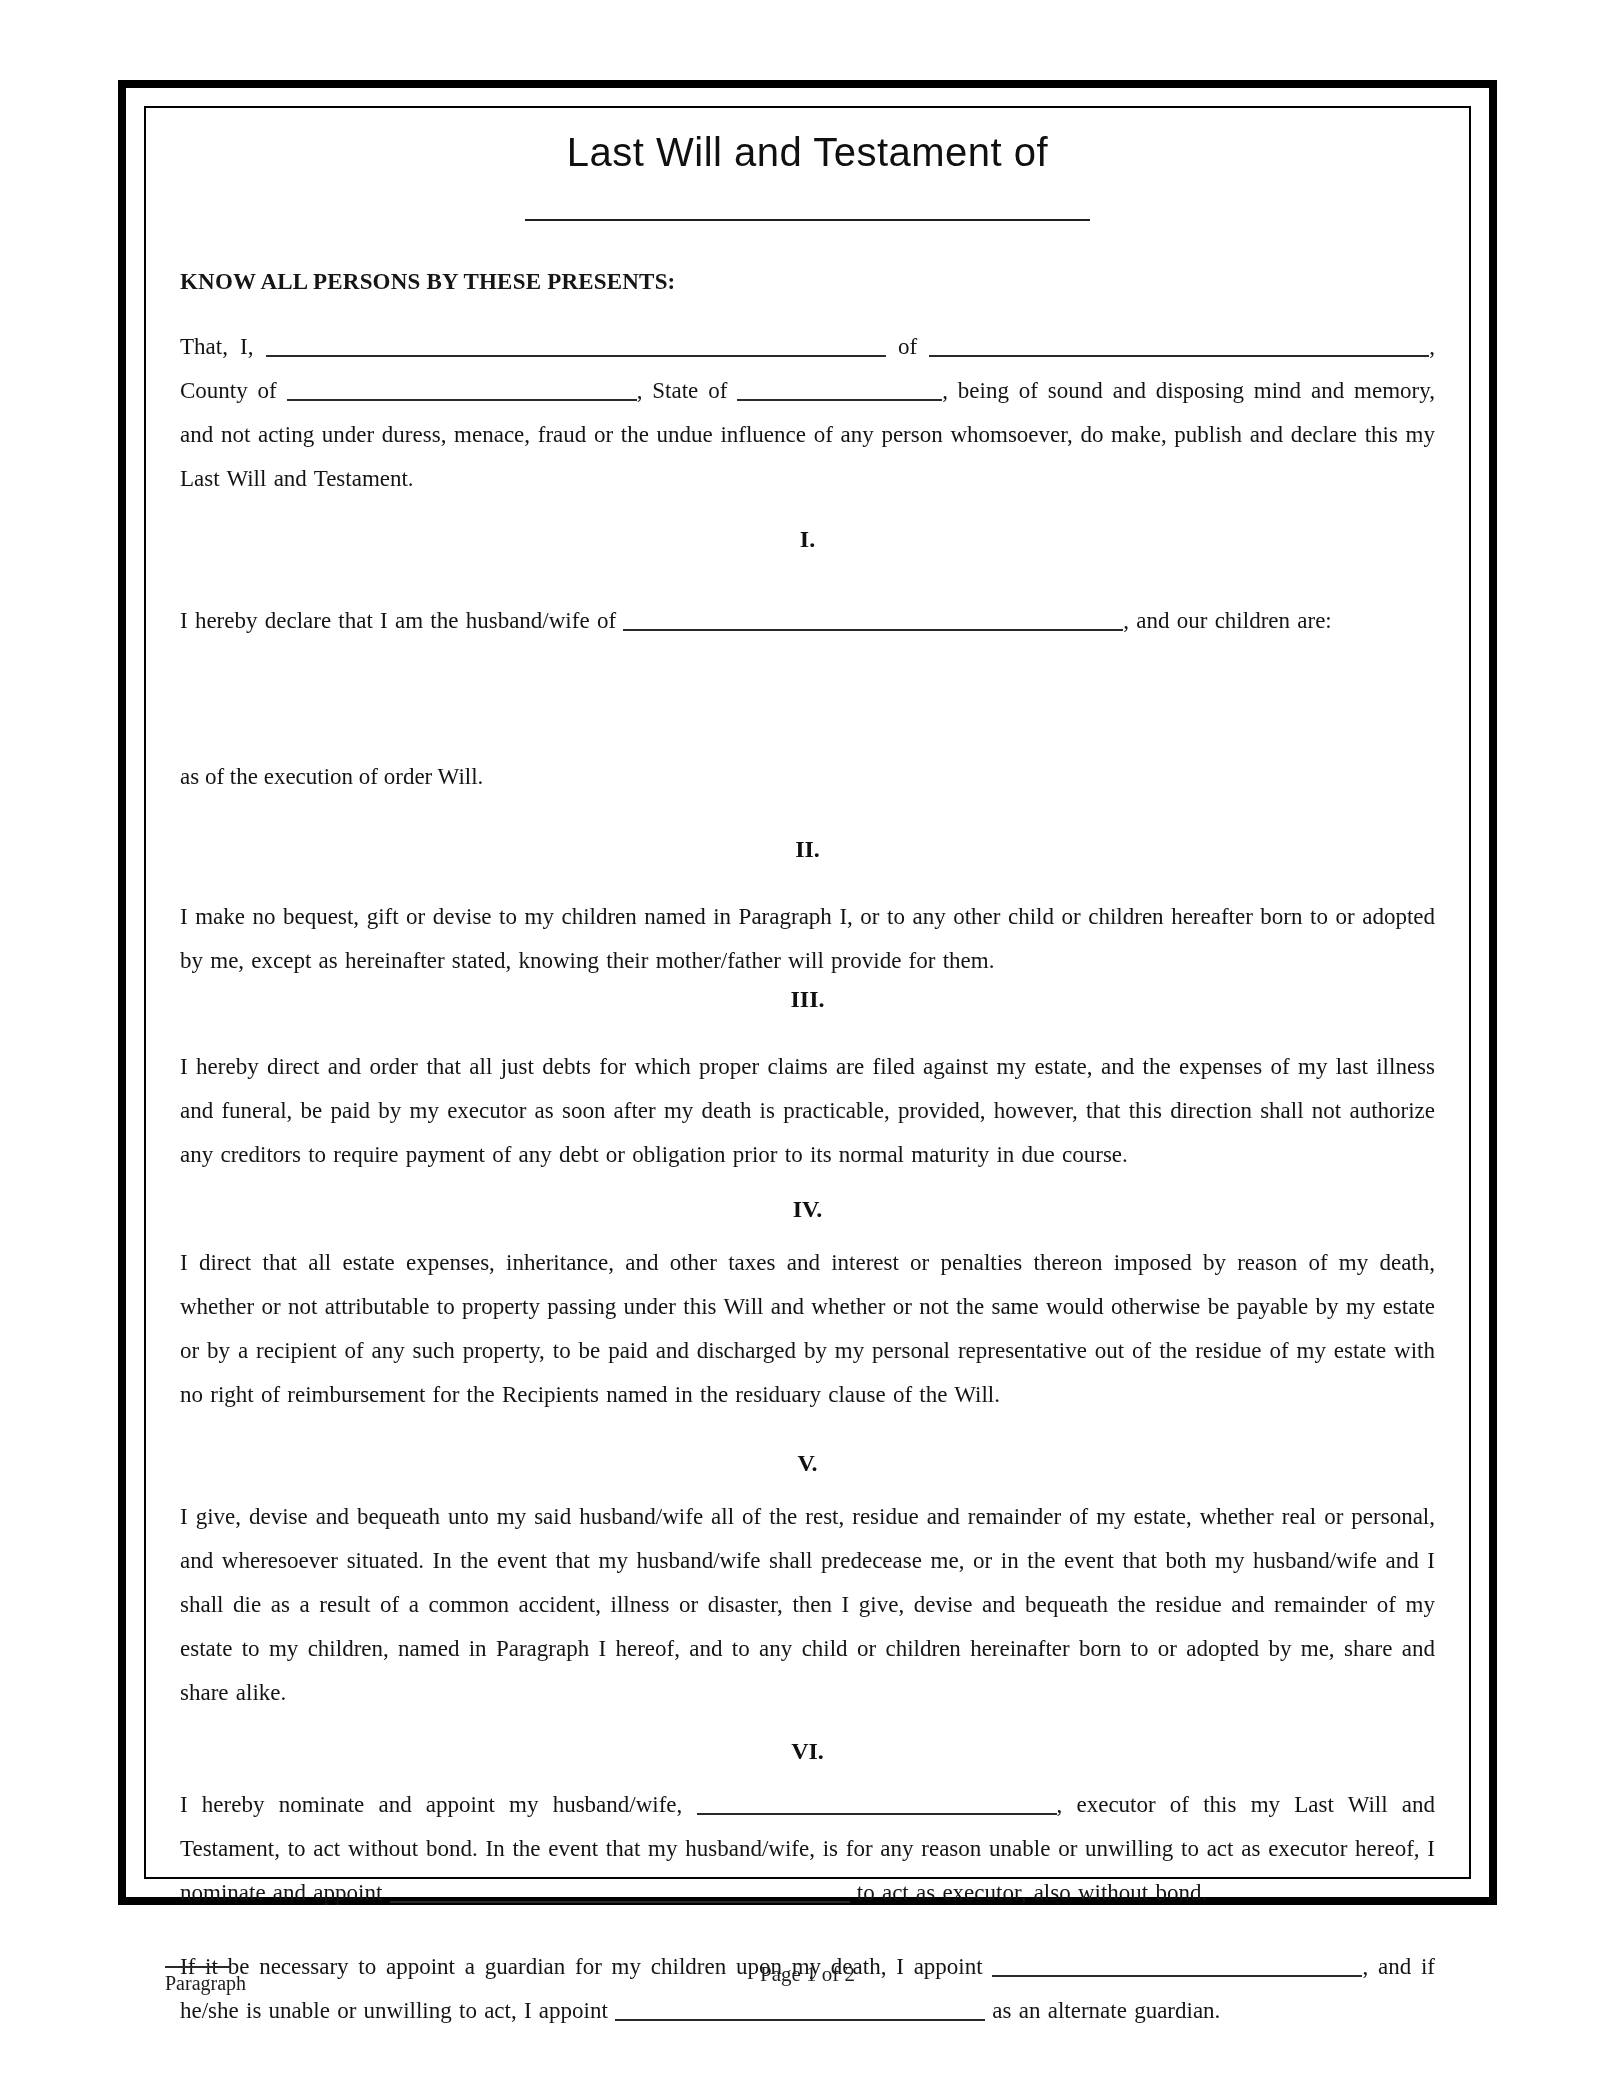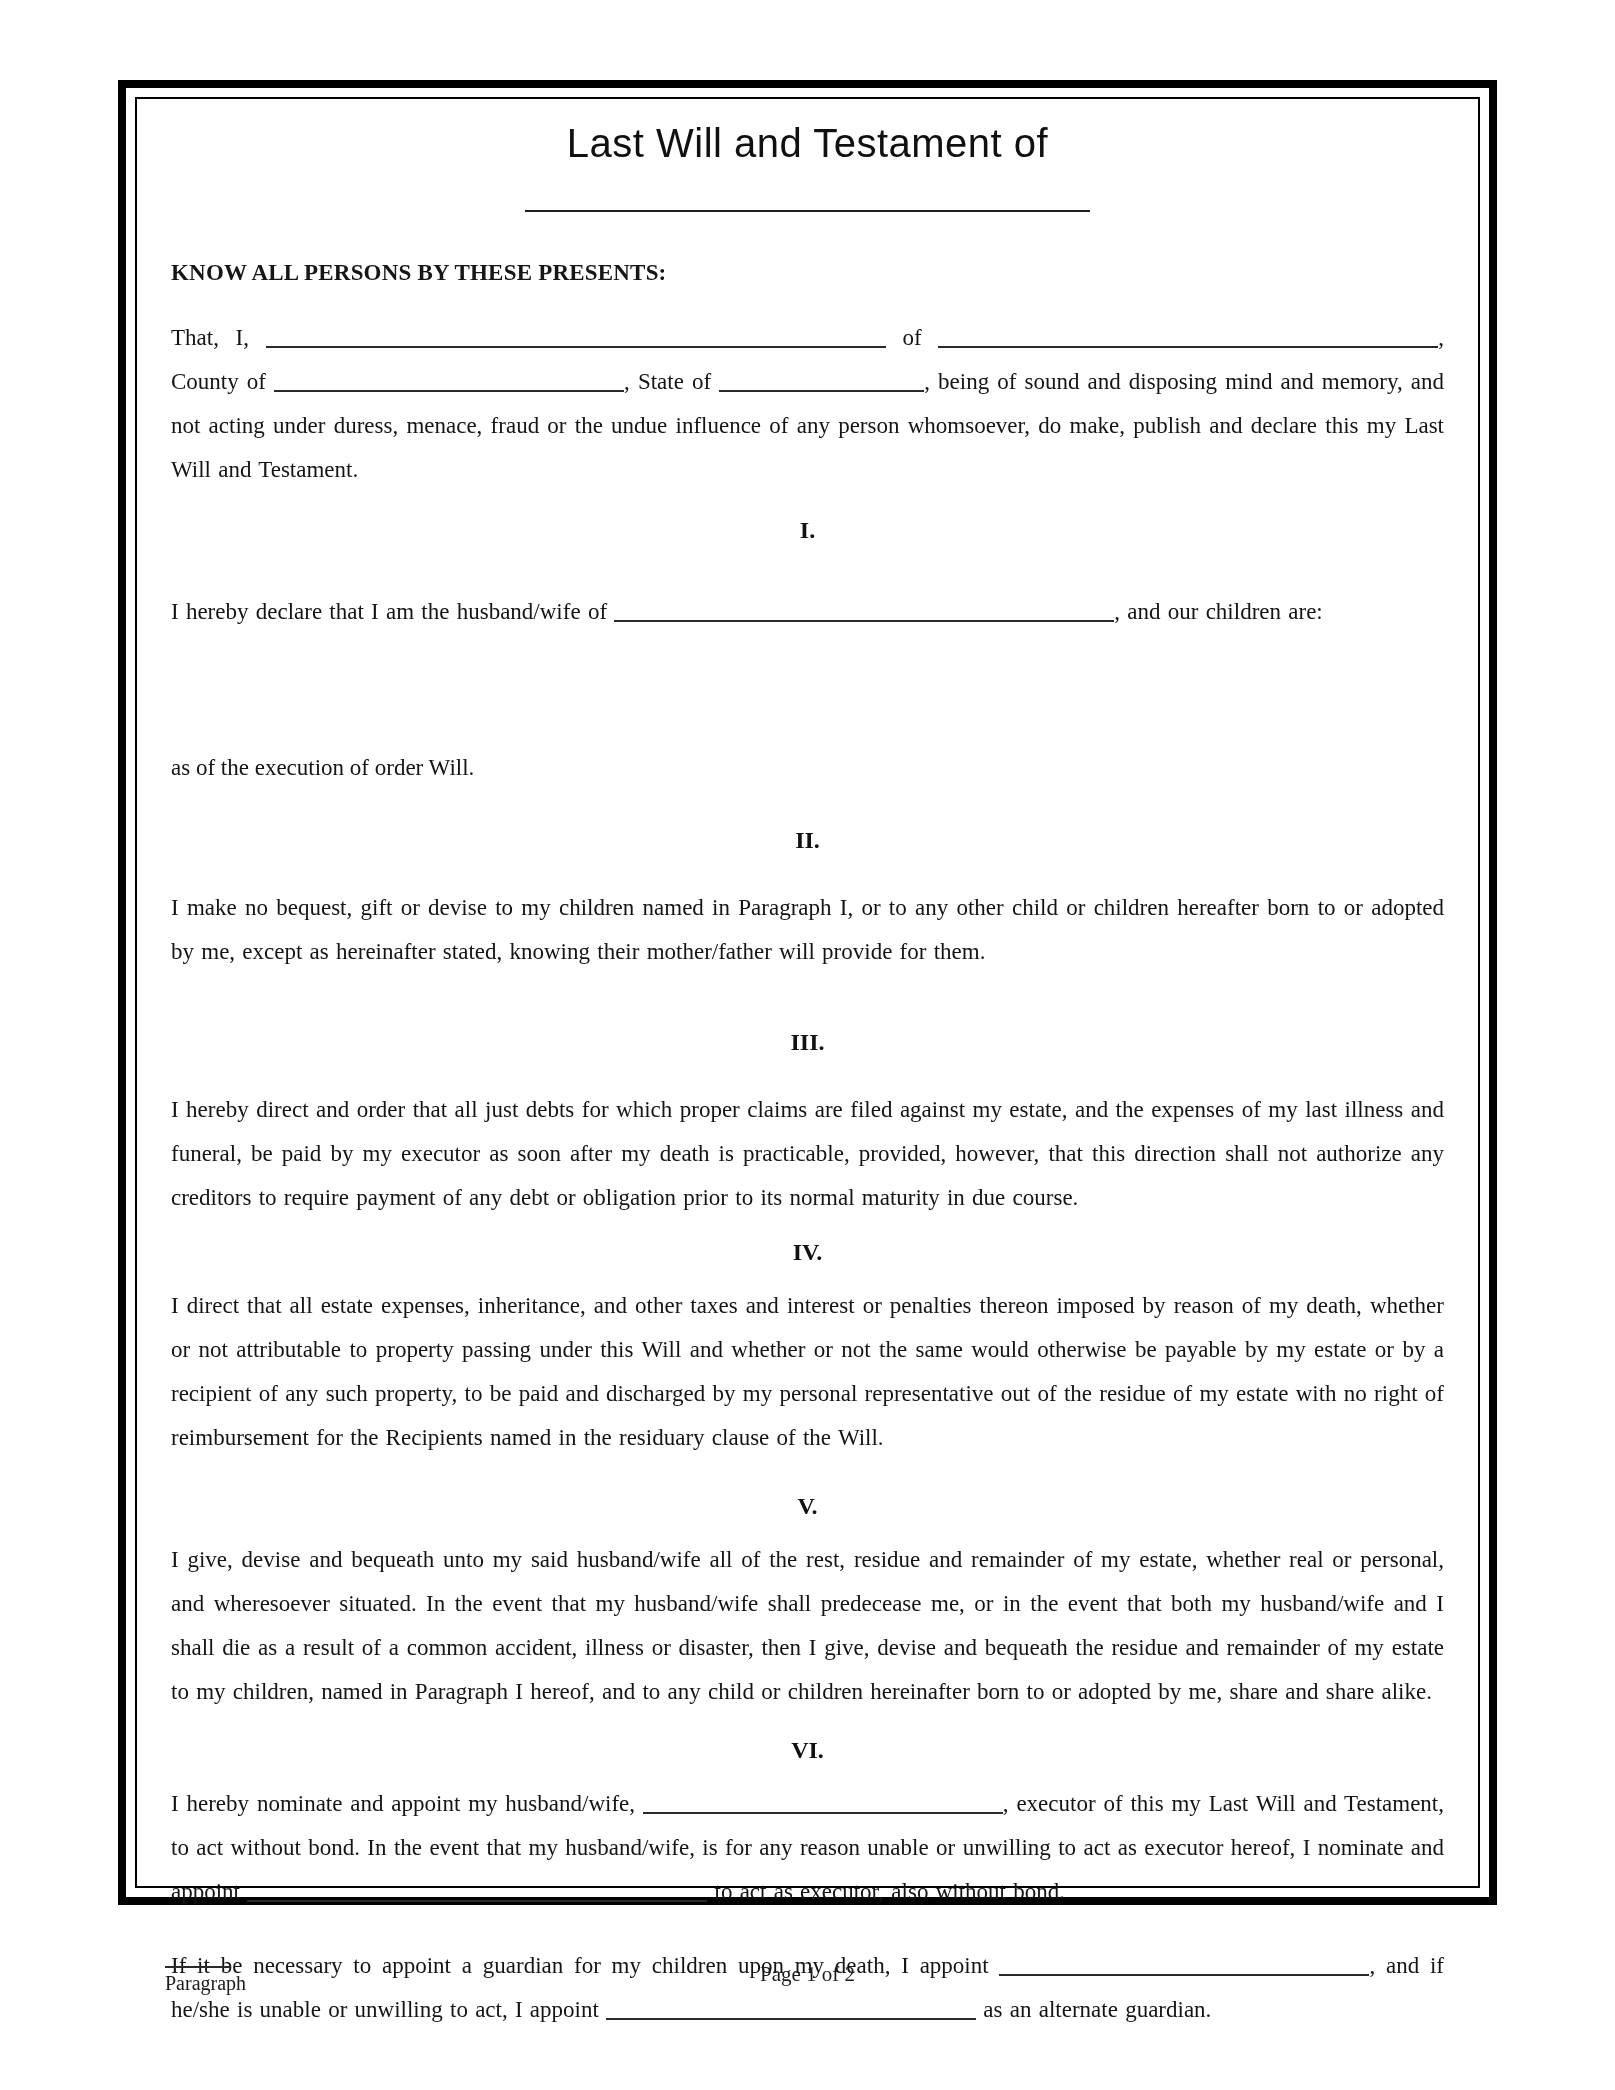--- a/index.html
+++ b/index.html
@@ -3,21 +3,21 @@
 <meta charset="utf-8">
 <style>
   html,body{margin:0;padding:0;}
   body{
     width:1615px;height:2090px;position:relative;overflow:hidden;
     background:#ffffff;color:#161616;
     font-family:"Liberation Serif", serif;
   }
   .page-border{
     position:absolute;left:118px;top:80px;width:1379px;height:1825px;
-    box-sizing:border-box;border:8px solid #000;padding:9px;background:#fff;
+    box-sizing:border-box;border:8px solid #000;padding:18px;background:#fff;
   }
   .page-inner{
     box-sizing:border-box;width:100%;height:100%;
     border:2px solid #000;padding:10px 34px 0 34px;
   }
   .doc-title{
     margin:12px 0 0 0;text-align:center;
     font-family:"Liberation Sans", sans-serif;
     font-size:40px;font-weight:400;letter-spacing:0.5px;color:#101010;
   }
@@ -63,21 +63,21 @@
     <p class="body just" style="margin-top:30px">That, I, <span class="blank" style="width: 620px;"></span> of <span class="blank" style="width: 500px;"></span>, County of <span class="blank" style="width: 350px;"></span>, State of <span class="blank" style="width: 205px;"></span>, being of sound and disposing mind and memory, and not acting under duress, menace, fraud or the undue influence of any person whomsoever, do make, publish and declare this my Last Will and Testament.</p>
 
     <h2 class="sec" style="margin-top:22px">I.</h2>
     <p class="body just" style="margin-top:44px">I hereby declare that I am the husband/wife of <span class="blank" style="width: 500px;"></span>, and our children are:</p>
     <div class="children-space"></div>
     <p class="body">as of the execution of order Will.</p>
 
     <h2 class="sec" style="margin-top:34px">II.</h2>
     <p class="body just" style="margin-top:30px">I make no bequest, gift or devise to my children named in Paragraph I, or to any other child or children hereafter born to or adopted by me, except as hereinafter stated, knowing their mother/father will provide for them.</p>
 
-    <h2 class="sec" style="margin-top:52px">III.</h2>
+    <h2 class="sec" style="">III.</h2>
     <p class="body just" style="margin-top:30px">I hereby direct and order that all just debts for which proper claims are filed against my estate, and the expenses of my last illness and funeral, be paid by my executor as soon after my death is practicable, provided, however, that this direction shall not authorize any creditors to require payment of any debt or obligation prior to its normal maturity in due course.</p>
 
     <h2 class="sec" style="margin-top:16px">IV.</h2>
     <p class="body just" style="margin-top:16px">I direct that all estate expenses, inheritance, and other taxes and interest or penalties thereon imposed by reason of my death, whether or not attributable to property passing under this Will and whether or not the same would otherwise be payable by my estate or by a recipient of any such property, to be paid and discharged by my personal representative out of the residue of my estate with no right of reimbursement for the Recipients named in the residuary clause of the Will.</p>
 
     <h2 class="sec" style="margin-top:30px">V.</h2>
     <p class="body just" style="margin-top:16px">I give, devise and bequeath unto my said husband/wife all of the rest, residue and remainder of my estate, whether real or personal, and wheresoever situated. In the event that my husband/wife shall predecease me, or in the event that both my husband/wife and I shall die as a result of a common accident, illness or disaster, then I give, devise and bequeath the residue and remainder of my estate to my children, named in Paragraph I hereof, and to any child or children hereinafter born to or adopted by me, share and share alike.</p>
 
     <h2 class="sec" style="margin-top:20px">VI.</h2>
     <p class="body just" style="margin-top:16px">I hereby nominate and appoint my husband/wife, <span class="blank" style="width: 360px;"></span>, executor of this my Last Will and Testament, to act without bond. In the event that my husband/wife, is for any reason unable or unwilling to act as executor hereof, I nominate and appoint <span class="blank" style="width: 460px;"></span> to act as executor, also without bond.</p>

